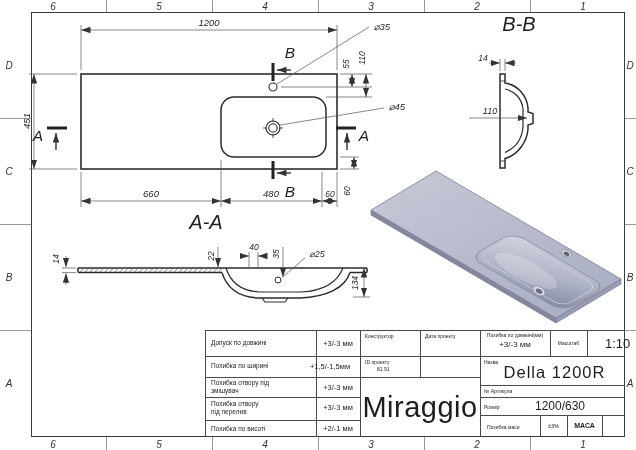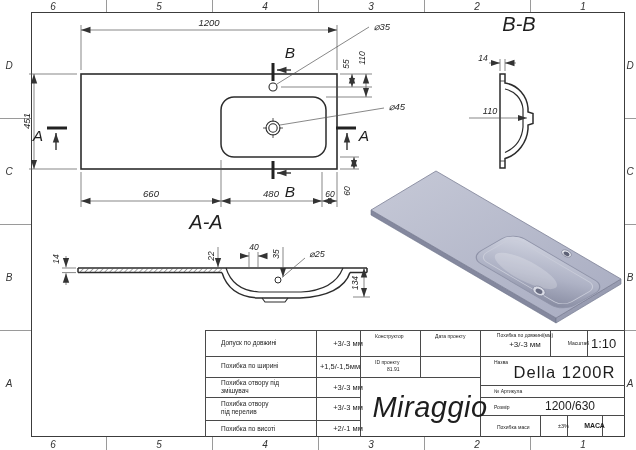--- a/index.html
+++ b/index.html
@@ -10,26 +10,26 @@
   }
   .frame{position:absolute;left:31px;top:12px;width:594px;height:425px;
     border:1.4px solid #3c3c3c;box-sizing:border-box;}
   .zone-label{position:absolute;font-style:italic;font-size:10px;color:#333;
     display:flex;align-items:center;justify-content:center;}
   .tick{position:absolute;background:#9a9a9a;}
   svg.draw{position:absolute;left:0;top:0;}
   
   .tb{position:absolute;left:205px;top:330px;width:420px;height:107px;font-family:"Liberation Sans",sans-serif;}
   .tb .ln{position:absolute;background:#4a4a4a;}
-  .tb .cell{position:absolute;white-space:nowrap;color:#1d1d1d;margin-left:10px;}
+  .tb .cell{position:absolute;white-space:nowrap;color:#1d1d1d;}
   .lbl-s{font-size:6.5px;line-height:8px;}
   .lbl-xs{font-size:5px;line-height:6px;color:#333;}
   .val{font-size:7.5px;text-align:center;}
   .ctr{text-align:center;}
-  .brand{font-size:29px;letter-spacing:.5px;display:flex;align-items:center;justify-content:center;font-style:italic;}
+  .brand{font-size:29px;letter-spacing:.5px;display:flex;align-items:center;justify-content:center;}
   .big-name{font-size:16.5px;letter-spacing:1px;}
   .scale-v{font-size:13px;}
   .size-v{font-size:12px;}
   .mass{font-size:7px;font-weight:bold;}
   .pm{font-size:5.5px;}
 </style>
 </head>
 <body>
 
 <div class="sheet">
@@ -283,21 +283,21 @@
 
     <div class="cell lbl-xs" style="left:160px;top:3px">Конструктор</div>
     <div class="cell lbl-xs" style="left:220px;top:3px">Дата проекту</div>
     <div class="cell lbl-xs" style="left:160px;top:29px">ID проекту</div>
     <div class="cell lbl-xs" style="left:172px;top:36px">81.91</div>
     <div class="cell brand" style="left:155px;top:47px;width:120px;height:60px">Miraggio</div>
 
     <div class="cell lbl-xs ctr" style="left:277px;top:2px;width:66px">Похибка по довжині(мм)</div>
     <div class="cell ctr" style="left:275px;top:10px;width:70px;font-size:8px">+3/-3 мм</div>
     <div class="cell lbl-xs ctr" style="left:345px;top:10px;width:37px">Масштаб</div>
-    <div class="cell scale-v ctr" style="left:376px;top:6px;width:16px">1:10</div>
+    <div class="cell scale-v ctr" style="left:400px;top:6px;width:16px">1:10</div>
     <div class="cell lbl-xs" style="left:279px;top:29px">Назва</div>
     <div class="cell big-name ctr" style="left:292px;top:33px;width:115px">Della 1200R</div>
     <div class="cell lbl-xs" style="left:279px;top:58px">№ Артикула</div>
     <div class="cell lbl-xs" style="left:279px;top:74px">Розмір</div>
     <div class="cell size-v ctr" style="left:310px;top:69px;width:90px">1200/630</div>
     <div class="cell lbl-xs" style="left:282px;top:94px">Похибка маси</div>
     <div class="cell pm ctr" style="left:335px;top:93px;width:27px">±3%</div>
     <div class="cell mass ctr" style="left:362px;top:92px;width:35px">МАСА</div>
   </div>
 </div>

